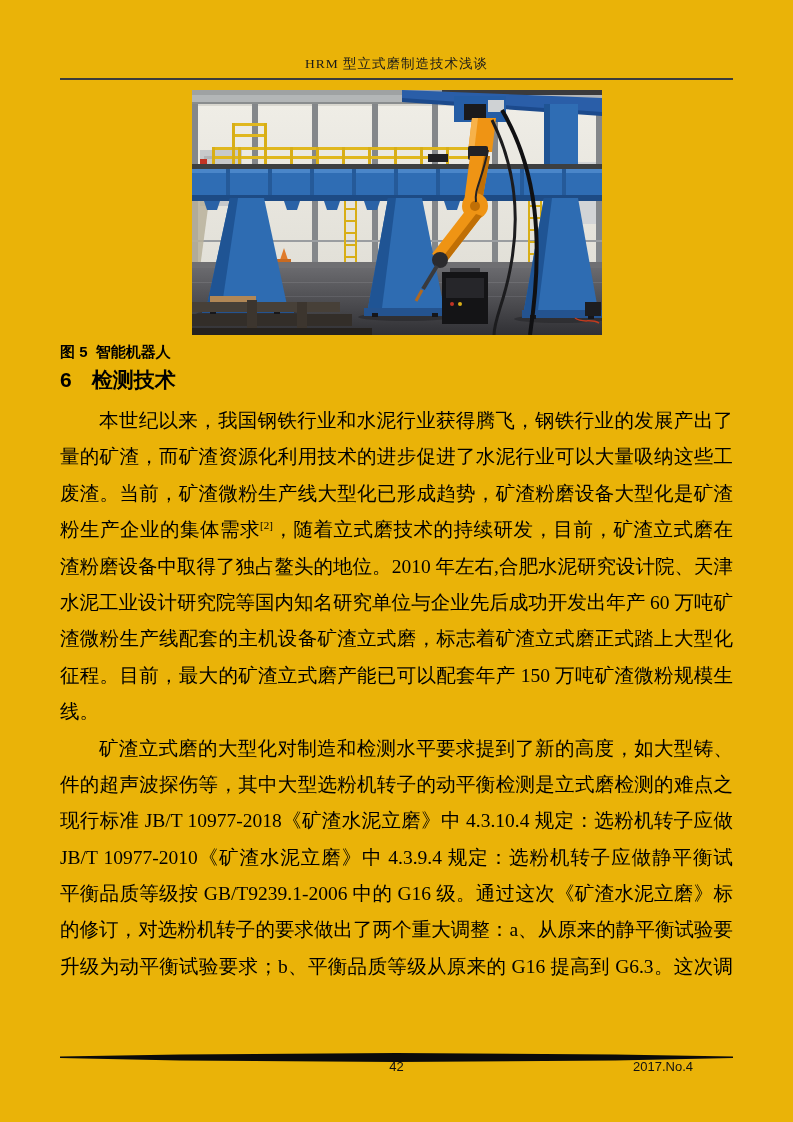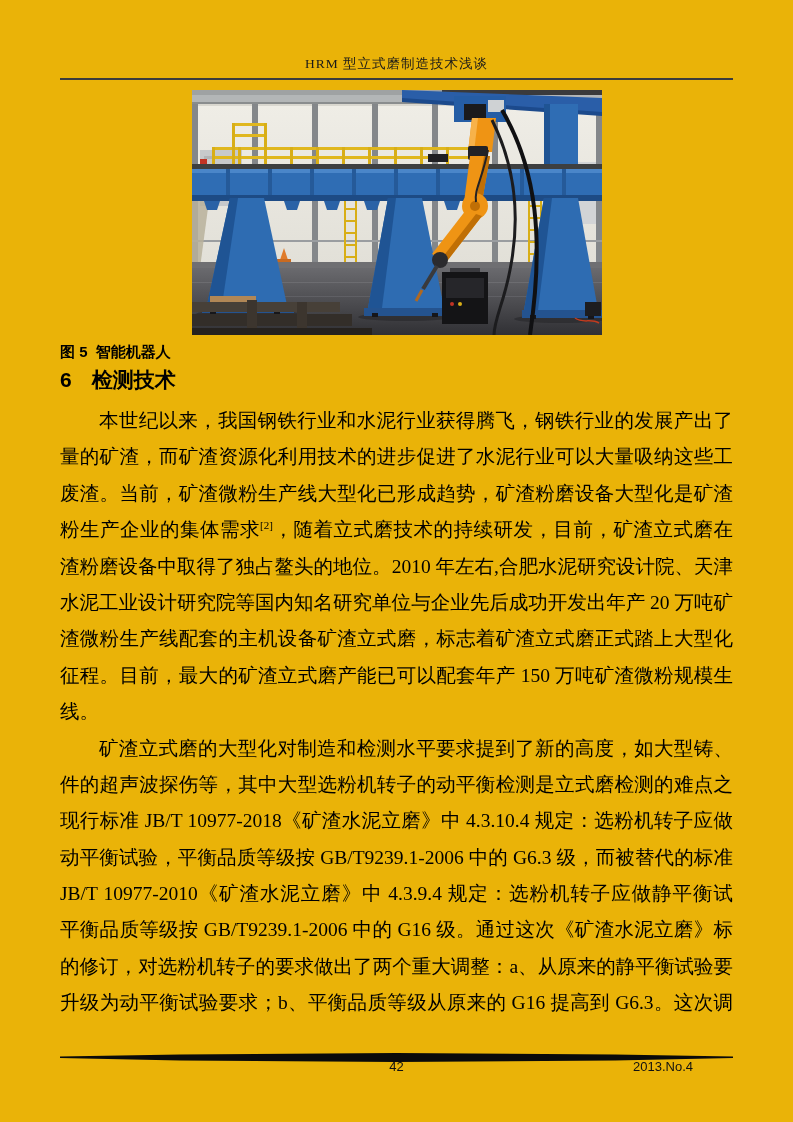--- a/index.html
+++ b/index.html
@@ -275,40 +275,39 @@
       <span class="sec-num">6</span><span>检测技术</span>
     </div>
 
     <div class="body-text">
       <div class="para">
         <div class="line first">本世纪以来，我国钢铁行业和水泥行业获得腾飞，钢铁行业的发展产出了天</div>
         <div class="line">量的矿渣，而矿渣资源化利用技术的进步促进了水泥行业可以大量吸纳这些工业</div>
         <div class="line">废渣。当前，矿渣微粉生产线大型化已形成趋势，矿渣粉磨设备大型化是矿渣微</div>
         <div class="line"><span>粉生产企业的集体需求</span><sup class="ref">[2]</sup><span>，随着立式磨技术的持续研发，目前，矿渣立式磨在矿</span></div>
         <div class="line">渣粉磨设备中取得了独占鳌头的地位。2010 年左右,合肥水泥研究设计院、天津</div>
-        <div class="line">水泥工业设计研究院等国内知名研究单位与企业先后成功开发出年产 20 万吨矿</div>
+        <div class="line">水泥工业设计研究院等国内知名研究单位与企业先后成功开发出年产 60 万吨矿</div>
         <div class="line">渣微粉生产线配套的主机设备矿渣立式磨，标志着矿渣立式磨正式踏上大型化的</div>
         <div class="line">征程。目前，最大的矿渣立式磨产能已可以配套年产 150 万吨矿渣微粉规模生产</div>
         <div class="line end">线。</div>
       </div>
       <div class="para">
         <div class="line first">矿渣立式磨的大型化对制造和检测水平要求提到了新的高度，如大型铸、煅</div>
         <div class="line">件的超声波探伤等，其中大型选粉机转子的动平衡检测是立式磨检测的难点之一。</div>
         <div class="line">现行标准 JB/T 10977-2018《矿渣水泥立磨》中 4.3.10.4 规定：选粉机转子应做</div>
-        <div class="line">动平衡试验，平衡品质等级按 GB/T9239.1-2006 中的 G6.3 级，而被替代的标准</div>
         <div class="line">JB/T 10977-2010《矿渣水泥立磨》中 4.3.9.4 规定：选粉机转子应做静平衡试验，</div>
         <div class="line">平衡品质等级按 GB/T9239.1-2006 中的 G16 级。通过这次《矿渣水泥立磨》标准</div>
         <div class="line">的修订，对选粉机转子的要求做出了两个重大调整：a、从原来的静平衡试验要求</div>
         <div class="line">升级为动平衡试验要求；b、平衡品质等级从原来的 G16 提高到 G6.3。这次调整</div>
       </div>
     </div>
   </div>
 
   <div class="footer-bar">
     <svg width="673" height="9" viewBox="0 0 673 9">
       <polygon points="0,3.5 120,1.5 336,0 555,1.5 673,3.5 673,5 555,7.5 336,9 120,7.5 0,5" fill="#0a0a0a"></polygon>
     </svg>
   </div>
   <div class="footer-row">
     <div class="page-num">42</div>
-    <div class="issue">2013.No.4</div>
+    <div class="issue">2017.No.4</div>
   </div>
 </div>
 
 </body></html>

